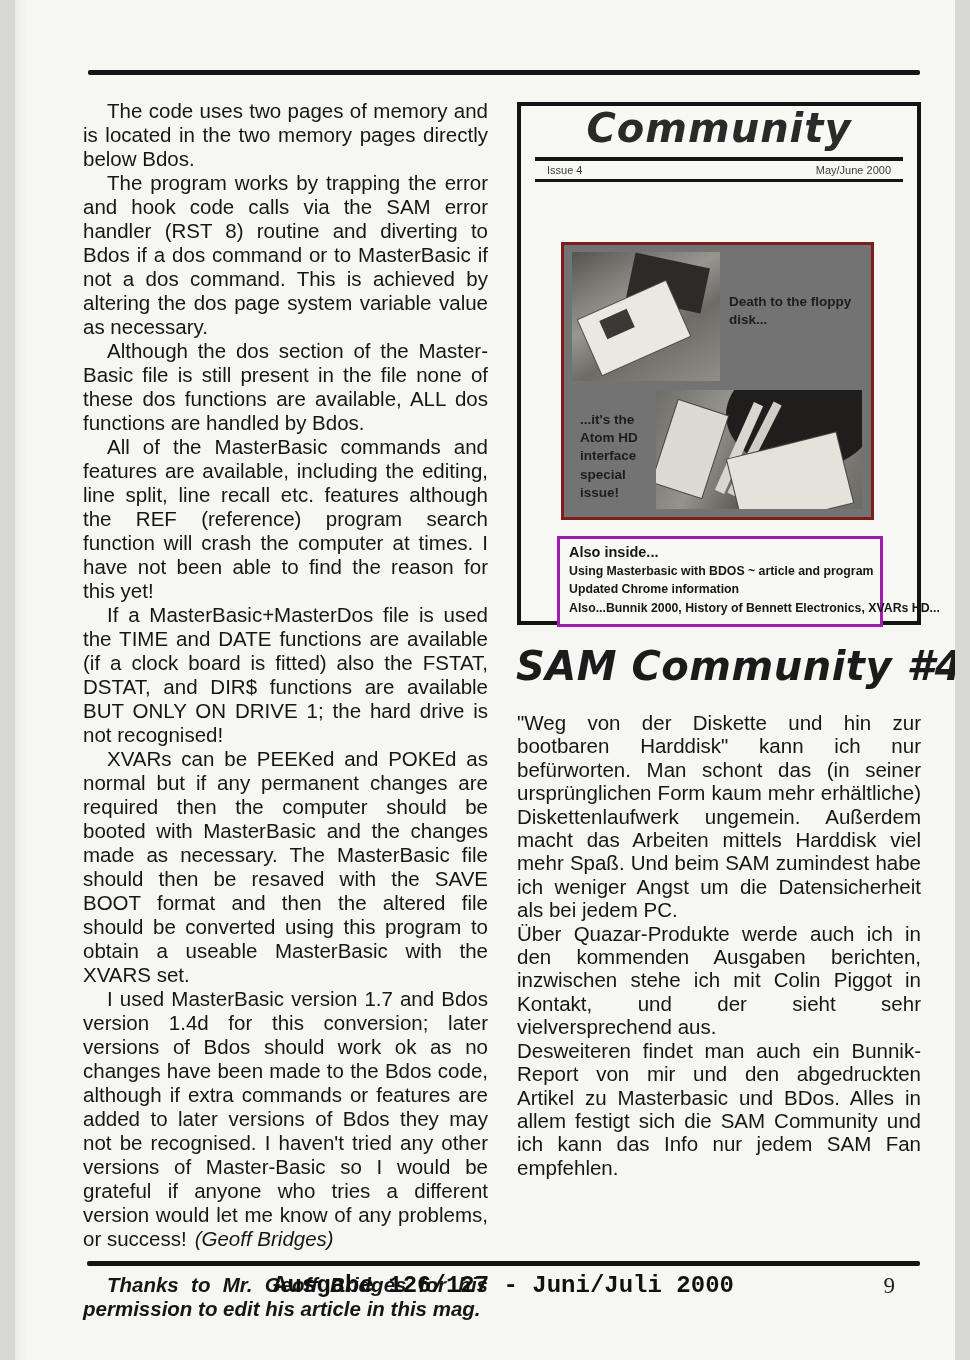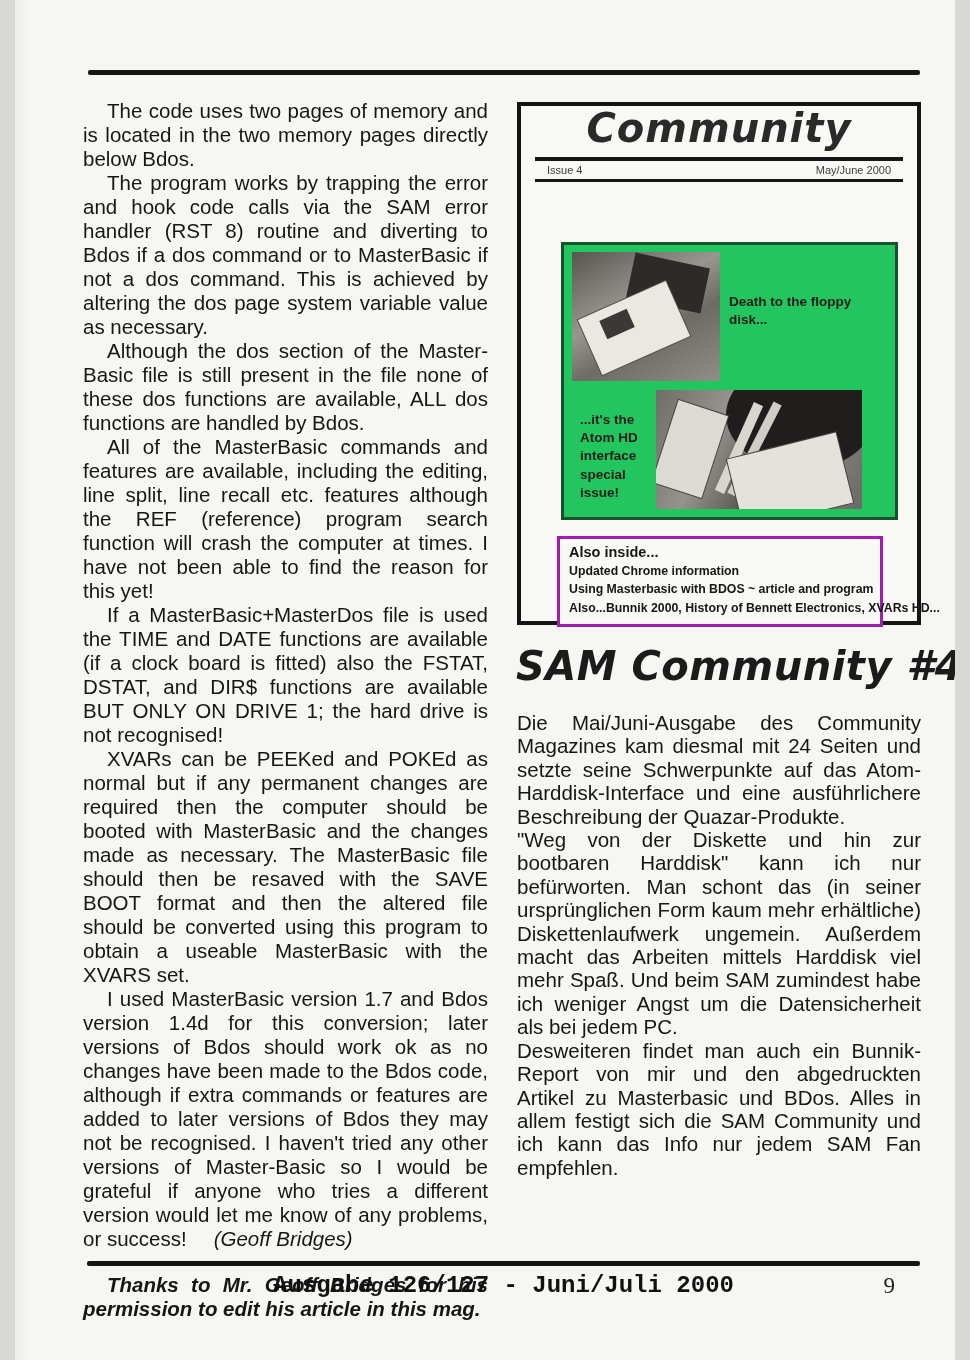--- a/index.html
+++ b/index.html
@@ -8,32 +8,32 @@
     background:linear-gradient(90deg,#ebebe7 0px,#f6f6f2 14px,#f6f6f2 100%);
     font-family:"Liberation Sans",sans-serif;color:#161616;overflow:hidden;
   }
   .rule{position:absolute;background:#151515;border-radius:2px;}
   .top-rule{left:73px;top:70px;width:832px;height:5px;}
   .footer-rule{left:72px;top:1261px;width:833px;height:5px;}
 
   
   .col-left{position:absolute;left:68px;top:99px;width:405px;}
   .col-left p{margin:0;font-size:20.5px;line-height:24px;text-align:justify;text-indent:24px;}
-  .col-left p.last-para .credit{font-style:italic;margin-left:27px;}
+  .col-left p.last-para .credit{font-style:italic;margin-left:8px;}
   .col-left p.thanks{margin-top:22px;font-weight:bold;font-style:italic;}
 
   
   .cover{position:absolute;left:502px;top:102px;width:396px;height:515px;border:4px solid #141414;background:#f8f8f4;}
   .cover-title1{margin-top:20px;text-align:center;font-family:"DejaVu Sans",sans-serif;
     font-size:58px;line-height:0.9;font-weight:bold;font-style:italic;letter-spacing:4px;color:#232323;}
   .cover-title2{text-align:center;font-family:"DejaVu Sans",sans-serif;
     font-size:40px;line-height:1;font-weight:bold;font-style:italic;letter-spacing:1px;color:#2a2a2a;margin-top:2px;}
   .cover-band{margin:9px 14px 0;border-top:4px solid #161616;border-bottom:3px solid #161616;
     display:flex;justify-content:space-between;align-items:center;padding:3px 12px;font-size:11px;color:#3c3c3c;}
-  .photos-box{position:absolute;left:40px;top:136px;width:307px;height:272px;border:3px solid #14532d;background:#22c55e;padding-left:24px;}
+  .photos-box{position:absolute;left:40px;top:136px;width:307px;height:272px;border:3px solid #7f1d1d;background:#737373;}
   .photo{position:absolute;overflow:hidden;}
   .photo span{position:absolute;display:block;}
   .photo1{left:8px;top:7px;width:148px;height:129px;
     background:linear-gradient(150deg,#55544f 0%,#7b7a75 22%,#97968f 40%,#6c6b66 62%,#8f8e88 100%);}
   .photo1 .sh-a{left:14px;top:46px;width:96px;height:60px;background:#e9e8e1;transform:rotate(-24deg);box-shadow:0 0 0 1px #504f4a;}
   .photo1 .sh-b{left:58px;top:8px;width:76px;height:46px;background:#2c2b28;transform:rotate(12deg);}
   .photo1 .sh-c{left:30px;top:62px;width:30px;height:20px;background:#3a3935;transform:rotate(-24deg);}
   .photo2{left:92px;top:145px;width:206px;height:119px;
     background:linear-gradient(115deg,#6e6d68 0%,#94938d 30%,#565550 55%,#82817b 78%,#6a6964 100%);}
   .photo2 .sh-d{right:-14px;top:-30px;width:150px;height:110px;background:#1f1e1c;border-radius:50%;}
@@ -95,31 +95,31 @@
       <div class="photo photo2">
         <span class="sh-d"></span>
         <span class="sh-h"></span>
         <span class="sh-f"></span>
         <span class="sh-g"></span>
         <span class="sh-e"></span>
       </div>
     </div>
     <div class="also-box">
       <div class="also-head">Also inside...</div>
+      <div class="also-item">Using Masterbasic with BDOS ~ article and program</div>
       <div class="also-item">Updated Chrome information</div>
-      <div class="also-item">Using Masterbasic with BDOS ~ article and program</div>
       <div class="also-item">Also...Bunnik 2000, History of Bennett Electronics, XVARs HD...</div>
     </div>
   </div>
 
   <h1 class="review-heading">SAM Community #4</h1>
 
   <div class="col-right">
-    <p>Die Mai/Juni-Ausgabe des Community Magazines kam diesmal mit 24 Seiten und setzte seine Schwerpunkte auf das Atom-Harddisk-Interface und eine ausführlichere Beschreibung der Quazar-Produkte.</p>
     <p>"Weg von der Diskette und hin zur bootbaren Harddisk" kann ich nur befürworten. Man schont das (in seiner ursprünglichen Form kaum mehr erhältliche) Diskettenlaufwerk ungemein. Außerdem macht das Arbeiten mittels Harddisk viel mehr Spaß. Und beim SAM zumindest habe ich weniger Angst um die Datensicherheit als bei jedem PC.</p>
+    <p>Über Quazar-Produkte werde auch ich in den kommenden Ausgaben berichten, inzwischen stehe ich mit Colin Piggot in Kontakt, und der sieht sehr vielversprechend aus.</p>
     <p>Desweiteren findet man auch ein Bunnik-Report von mir und den abgedruckten Artikel zu Masterbasic und BDos. Alles in allem festigt sich die SAM Community und ich kann das Info nur jedem SAM Fan empfehlen.</p>
   </div>
 
   <div class="rule footer-rule"></div>
   <div class="footer-text">Ausgabe 126/127 - Juni/Juli 2000</div>
   <div class="footer-page">9</div>
 
 </div>
 
 </body></html>

